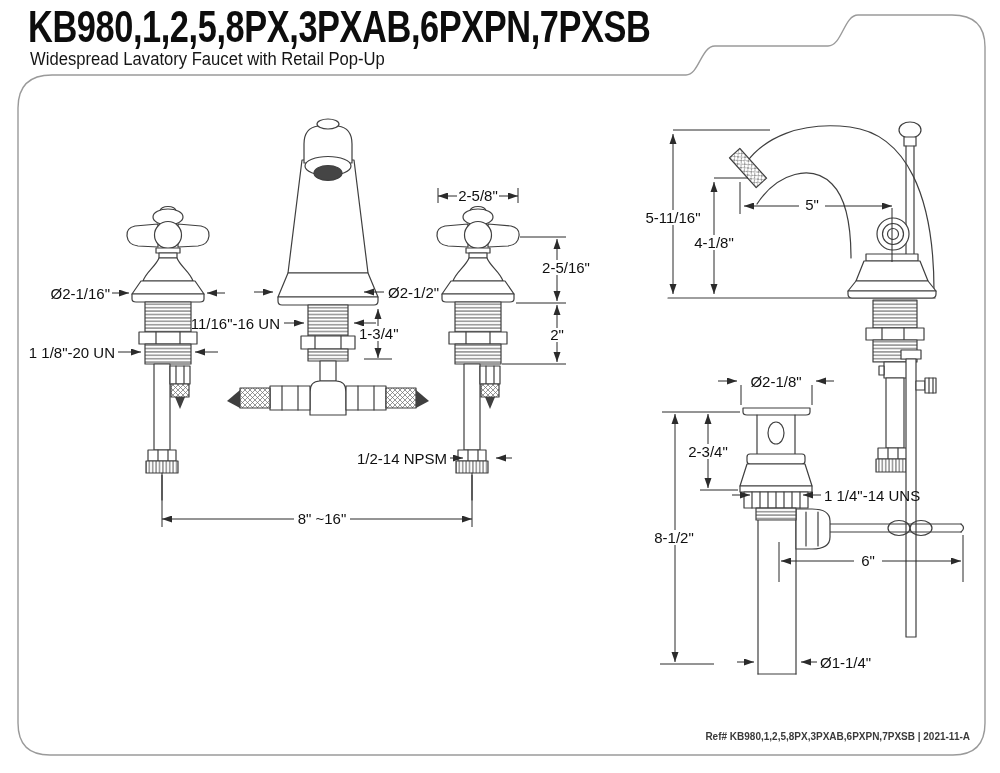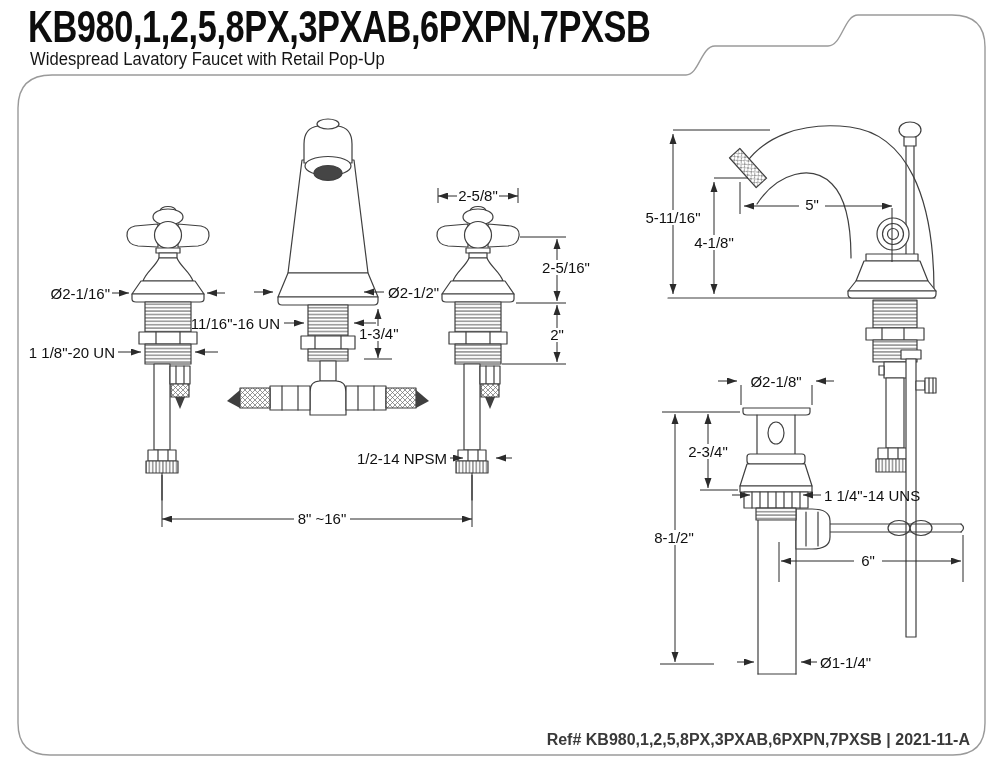--- a/index.html
+++ b/index.html
@@ -2,21 +2,21 @@
 <html><head>
 <meta charset="utf-8">
 <style>
   html,body{margin:0;padding:0;background:#ffffff;}
   .page{position:relative;width:1000px;height:773px;background:#fff;overflow:hidden;
         font-family:"Liberation Sans", sans-serif;}
   .title{position:absolute;left:28px;top:2px;font-size:44px;font-weight:bold;color:#0d0d0d;
          white-space:nowrap;transform:scaleX(0.78);transform-origin:left top;letter-spacing:-0.5px;}
   .subtitle{position:absolute;left:30px;top:49px;font-size:17.5px;color:#151515;white-space:nowrap;
          transform:scaleX(0.95);transform-origin:left top;}
-  .ref{position:absolute;right:30px;top:731px;font-size:16px;font-weight:bold;color:#3a3a3a;white-space:nowrap;margin-left:16px;}
+  .ref{position:absolute;right:30px;top:731px;font-size:10px;font-weight:bold;color:#3a3a3a;white-space:nowrap;margin-left:16px;}
   svg{position:absolute;left:0;top:0;}
   .parts{stroke:#3f3f3f;fill:#fff;stroke-width:1.2;stroke-linejoin:round;stroke-linecap:round;}
   .dims line, .dims path.dl{stroke:#2b2b2b;stroke-width:1;fill:none;}
   .dims text{fill:#101010;font-size:15px;font-family:"Liberation Sans",sans-serif;}
   .tbg{fill:#fff;stroke:none;}
   .dark{fill:#454545;}
 </style>
 </head>
 <body>
 

